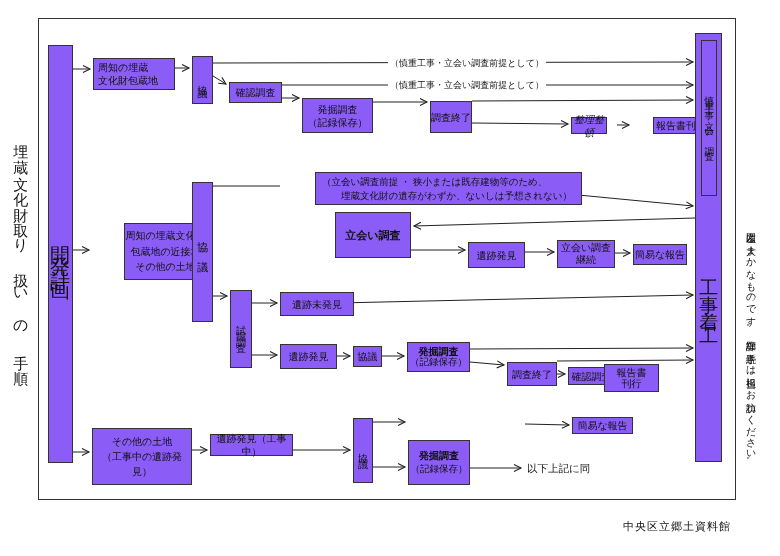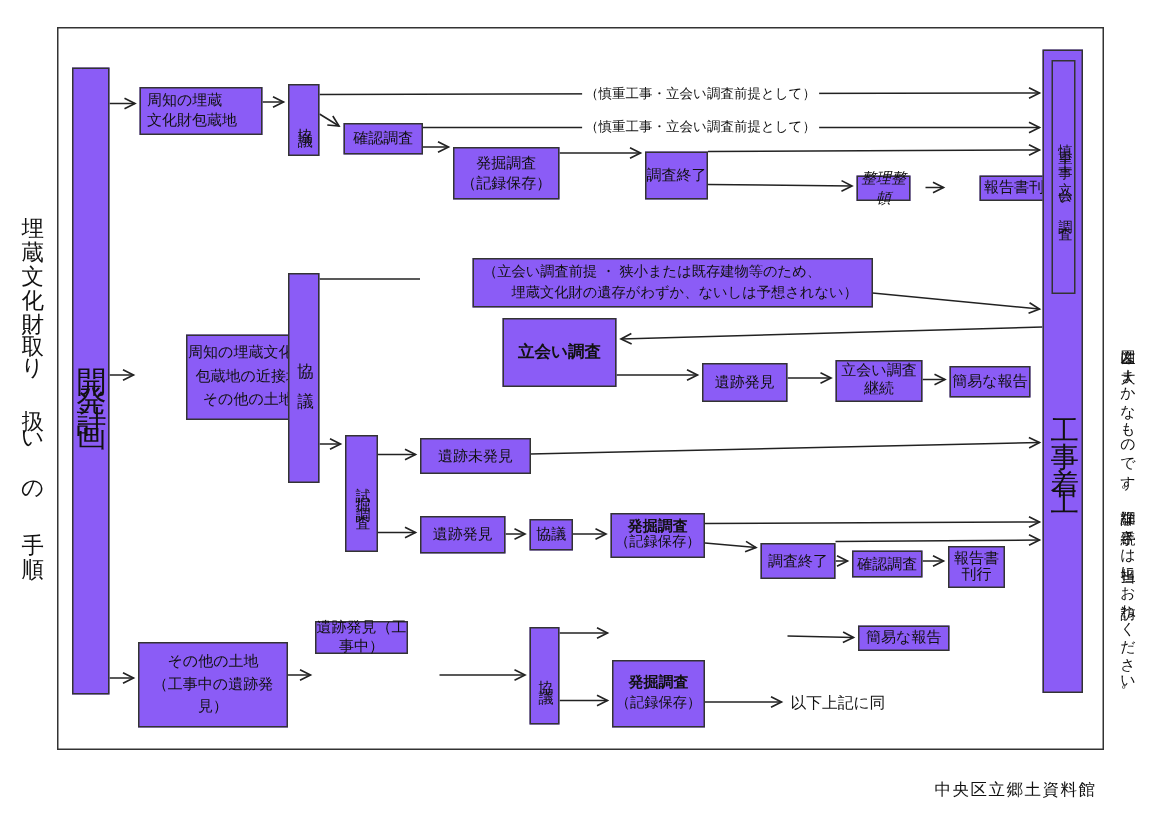--- a/index.html
+++ b/index.html
@@ -114,26 +114,26 @@
   </div>
   <div class="box" style="left:280px;top:292px;width:74px;height:24px;">遺跡未発見</div>
   <div class="box" style="left:280px;top:344px;width:57px;height:25px;">遺跡発見</div>
   <div class="box" style="left:353px;top:346px;width:29px;height:21px;">協議</div>
   <div class="box" style="left:407px;top:342px;width:63px;height:30px;flex-direction:column;line-height:1.15;">
     <span class="bold">発掘調査</span>
     <span style="font-size:9.5px;">（記録保存）</span>
   </div>
   <div class="box" style="left:507px;top:362px;width:50px;height:24px;">調査終了</div>
   <div class="box" style="left:568px;top:367px;width:47px;height:18px;">確認調査</div>
-  <div class="box" style="left:632px;top:364px;width:38px;height:28px;line-height:1.15;">報告書
+  <div class="box" style="left:604px;top:364px;width:55px;height:28px;line-height:1.15;">報告書
 刊行</div>
 
   <div class="box" style="left:92px;top:428px;width:100px;height:57px;line-height:1.5;">その他の土地
 （工事中の遺跡発見）</div>
-  <div class="box" style="left:210px;top:414px;width:62px;height:22px;">遺跡発見（工事中）</div>
+  <div class="box" style="left:210px;top:434px;width:83px;height:22px;">遺跡発見（工事中）</div>
   <div class="box" style="left:353px;top:418px;width:20px;height:65px;">
     <span class="vspan" style="font-size:10px;letter-spacing:6px;">協議</span>
   </div>
   <div class="box" style="left:572px;top:417px;width:61px;height:17px;">簡易な報告</div>
   <div class="box" style="left:408px;top:440px;width:62px;height:45px;flex-direction:column;line-height:1.25;">
     <span class="bold">発掘調査</span>
     <span style="font-size:9.5px;">（記録保存）</span>
   </div>
   <div class="plaintext" style="left:527px;top:462px;font-size:10.5px;">以下上記に同</div>
 

